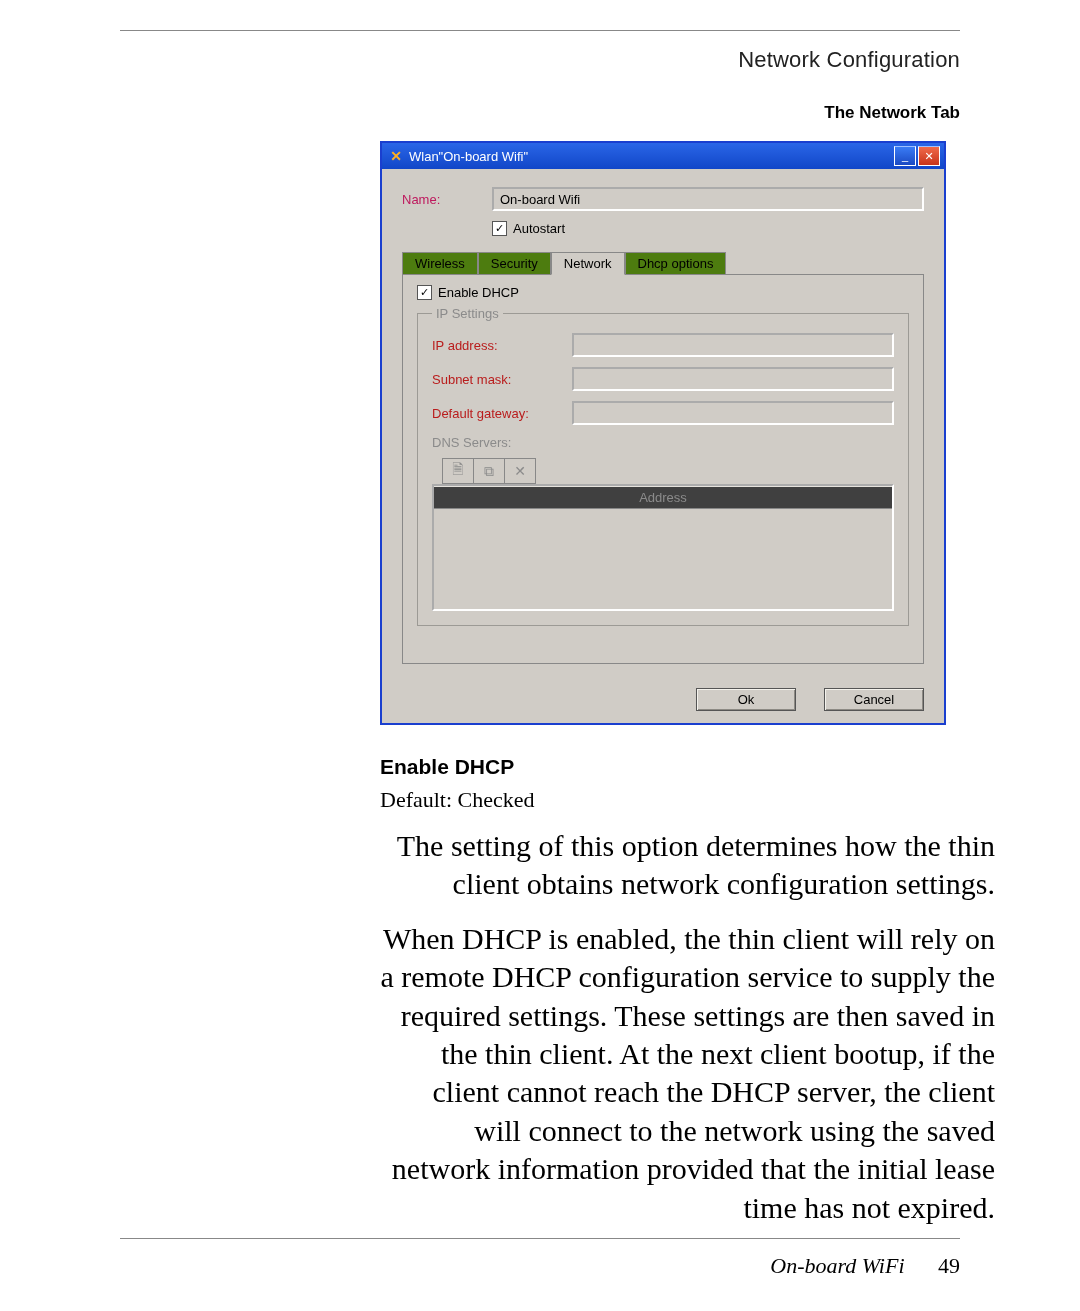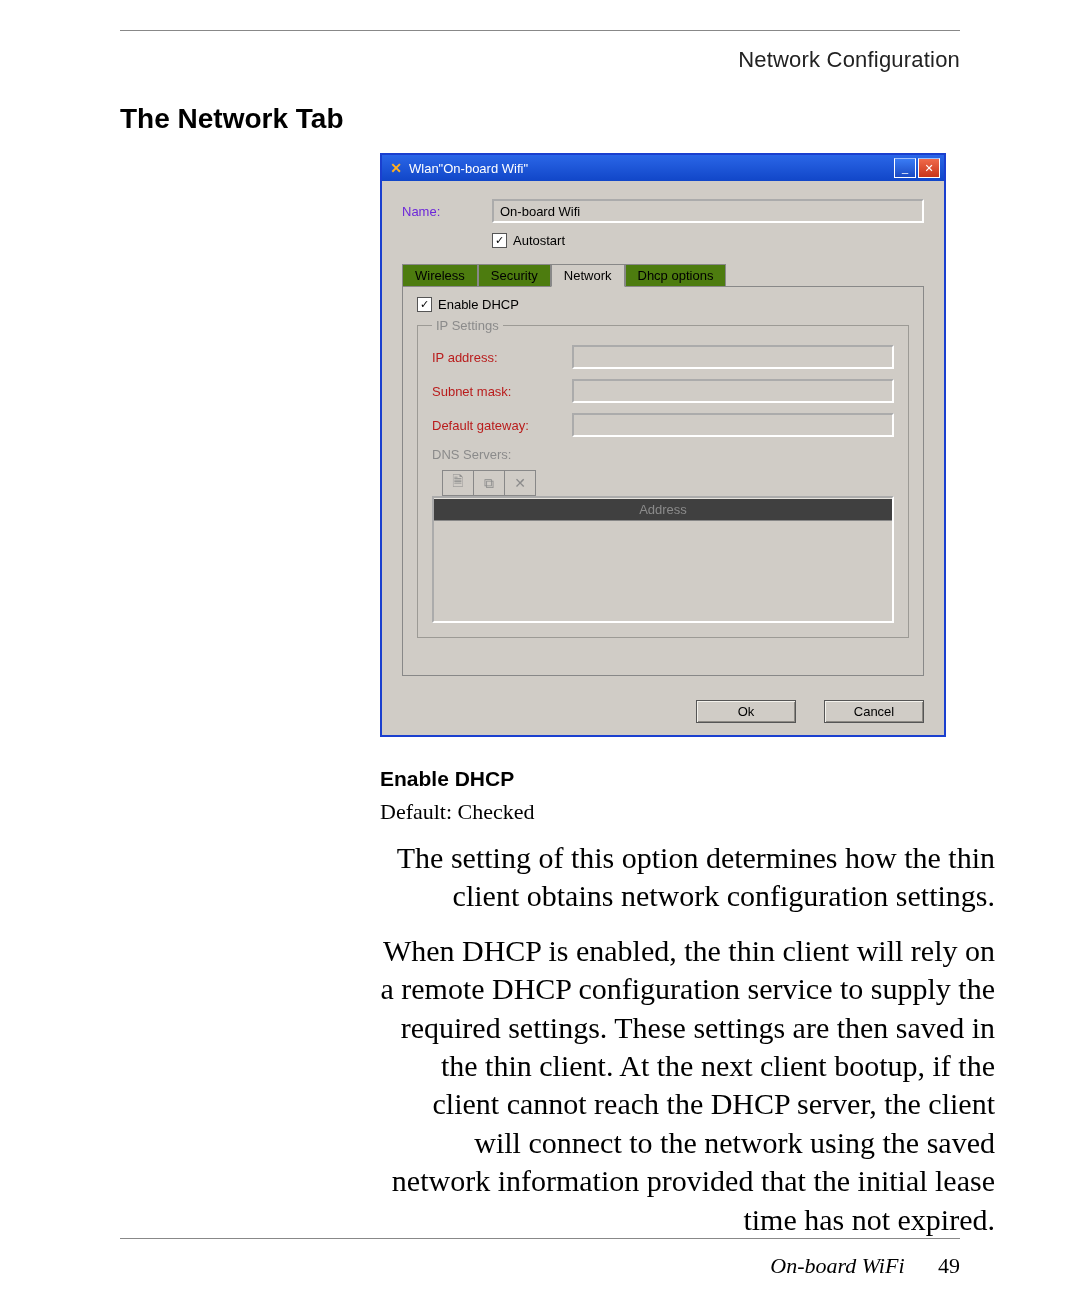--- a/index.html
+++ b/index.html
@@ -24,23 +24,24 @@
     text-align: right;
     font-family: Arial, Helvetica, sans-serif;
     font-size: 22px;
     color: #222;
     margin-bottom: 30px;
     letter-spacing: 0.2px;
   }
   .section-heading {
     font-family: Arial, Helvetica, sans-serif;
     font-weight: 700;
-    font-size: 28px;
+    font-size: 17px;
     color: #000;
     margin: 12px 0 18px 0;
+    text-align: right;
   }
 
   
   .shot-wrap {
     margin: 0 0 30px 260px;
     width: 562px;
     border: 2px solid #1a3fcf;
     background: #d0ccc6;
     font-family: Tahoma, Geneva, Verdana, sans-serif;
     font-size: 13px;
@@ -86,21 +87,21 @@
   .client-area {
     padding: 18px 20px 12px 20px;
   }
   .form-row {
     display:flex;
     align-items:center;
     margin-bottom: 10px;
   }
   .form-row .lbl {
     width: 90px;
-    color:#6d28d9;
+    color:#be185d;
   }
   .sunken-input {
     flex:1;
     height:20px;
     border: 2px inset #fff;
     background:#d0ccc6;
     padding: 0 6px;
     display:flex;
     align-items:center;
     font-size:13px;

